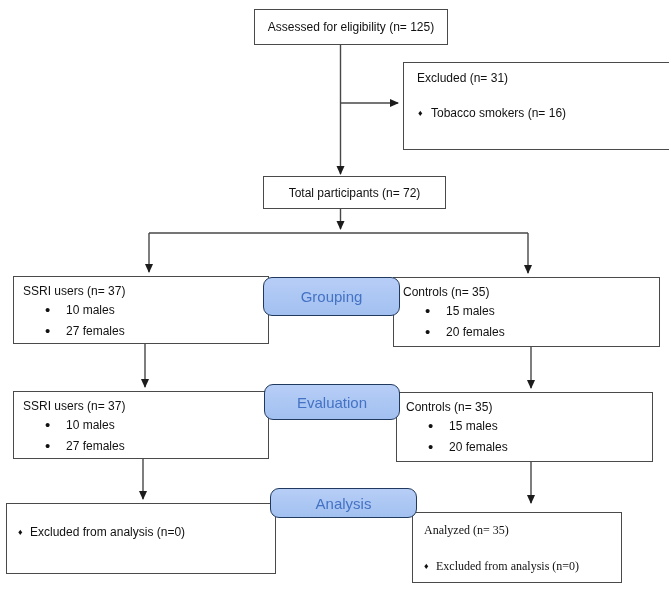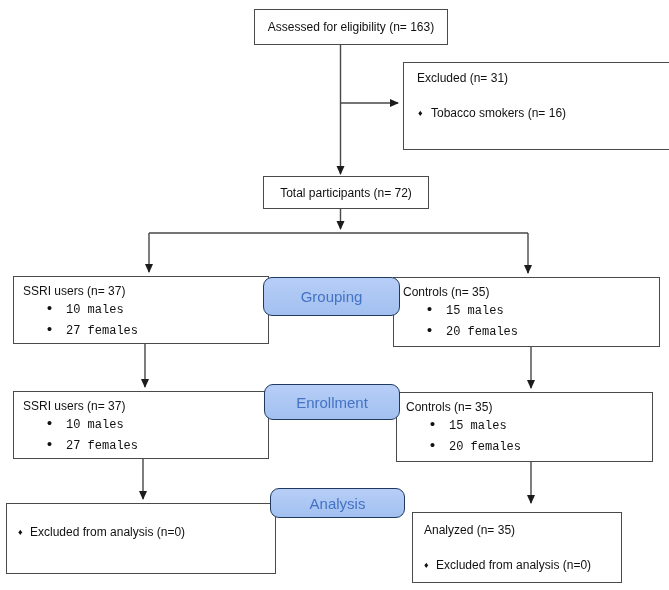--- a/index.html
+++ b/index.html
@@ -36,21 +36,21 @@
   .box.center {
     display:flex; align-items:center; justify-content:center;
     text-align:center;
   }
   .box-title { display:block; }
   .pad-title { padding:7px 6px 0 9px; }
   .excl-title { padding:8px 6px 0 13px; }
   .anl-title { padding:10px 6px 0 11px; }
   ul.bullets, ul.diamonds { margin:4px 0 0 0; padding:0; list-style:none; }
   ul.bullets li {
-    position:relative; padding-left:52px; margin:4px 0; line-height:17px;font-family:Liberation Mono, monospace;
+    position:relative; padding-left:52px; margin:4px 0; line-height:17px;
   }
   ul.bullets li::before {
     content:"\2022"; position:absolute; left:31px; top:0;
     font-size:15px; line-height:16px;
   }
   ul.diamonds li {
     position:relative; padding-left:27px; margin:20px 0; line-height:16px;
   }
   ul.diamonds li::before {
     content:"\2666"; position:absolute; left:14px; top:3px;
@@ -88,31 +88,31 @@
       <line x1="149" y1="233" x2="149" y2="272" marker-end="url(#arrow)"></line>
       <line x1="528" y1="233" x2="528" y2="273" marker-end="url(#arrow)"></line>
       <line x1="145" y1="344" x2="145" y2="387" marker-end="url(#arrow)"></line>
       <line x1="531" y1="347" x2="531" y2="388" marker-end="url(#arrow)"></line>
       <line x1="143" y1="459" x2="143" y2="499" marker-end="url(#arrow)"></line>
       <line x1="531" y1="462" x2="531" y2="503" marker-end="url(#arrow)"></line>
     </g>
   </svg>
 
   <div class="box center" style="left:254px; top:9px; width:194px; height:36px;">
-    <span>Assessed for eligibility (n= 163)</span>
+    <span>Assessed for eligibility (n= 125)</span>
   </div>
 
   <div class="box" style="left:403px; top:62px; width:296px; height:88px;">
     <span class="box-title excl-title">Excluded (n= 31)</span>
     <ul class="diamonds">
       <li>Tobacco smokers (n= 16)</li>
     </ul>
   </div>
 
-  <div class="box center" style="left:263px; top:176px; width:166px; height:33px;">
+  <div class="box center" style="left:263px; top:176px; width:183px; height:33px;">
     <span>Total participants (n= 72)</span>
   </div>
 
   <div class="box" style="left:13px; top:276px; width:256px; height:68px;">
     <span class="box-title pad-title">SSRI users (n= 37)</span>
     <ul class="bullets">
       <li>10 males</li>
       <li>27 females</li>
     </ul>
   </div>
@@ -140,27 +140,27 @@
       <li>20 females</li>
     </ul>
   </div>
 
   <div class="box" style="left:6px; top:503px; width:270px; height:71px;">
     <ul class="diamonds anl">
       <li>Excluded from analysis (n=0)</li>
     </ul>
   </div>
 
-  <div class="box" style="left:412px; top:512px; width:210px; height:71px;">
+  <div class="box" style="left:412px; top:512px; width:210px; height:71px;font-family:Liberation Serif, serif;">
     <span class="box-title anl-title">Analyzed (n= 35)</span>
     <ul class="diamonds anl">
       <li>Excluded from analysis (n=0)</li>
     </ul>
   </div>
 
 
   <div class="stage-label" style="left:263px; top:277px; width:137px; height:39px;">Grouping</div>
 
-  <div class="stage-label" style="left:264px; top:384px; width:136px; height:36px;">Enrollment</div>
+  <div class="stage-label" style="left:264px; top:384px; width:136px; height:36px;">Evaluation</div>
 
-  <div class="stage-label" style="left:270px; top:488px; width:135px; height:30px;">Analysis</div>
+  <div class="stage-label" style="left:270px; top:488px; width:147px; height:30px;">Analysis</div>
 
 </div>
 
 </body></html>

